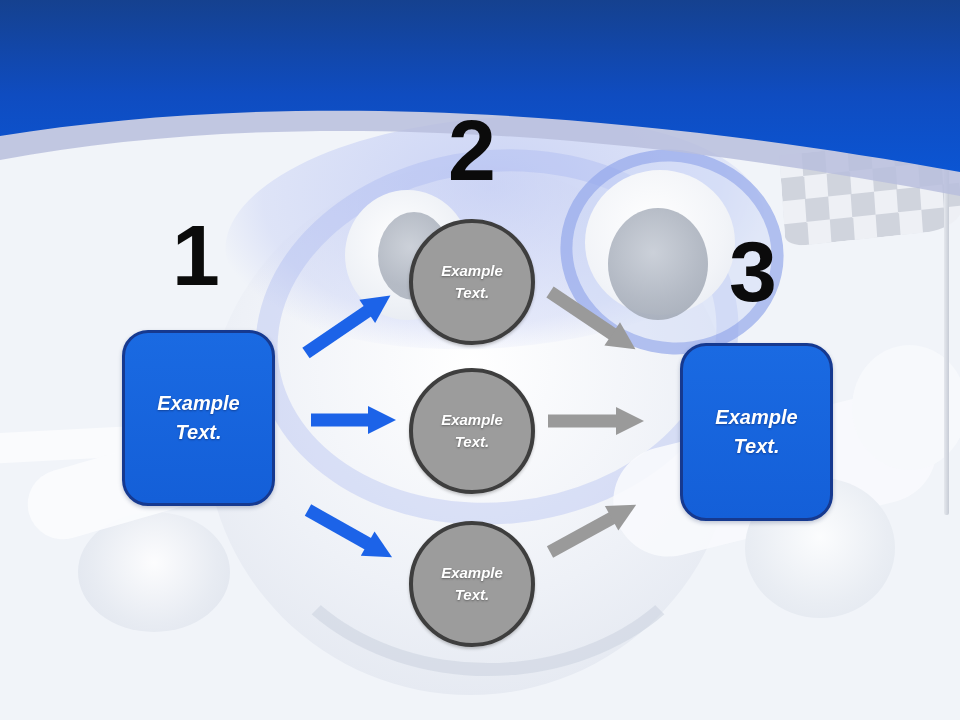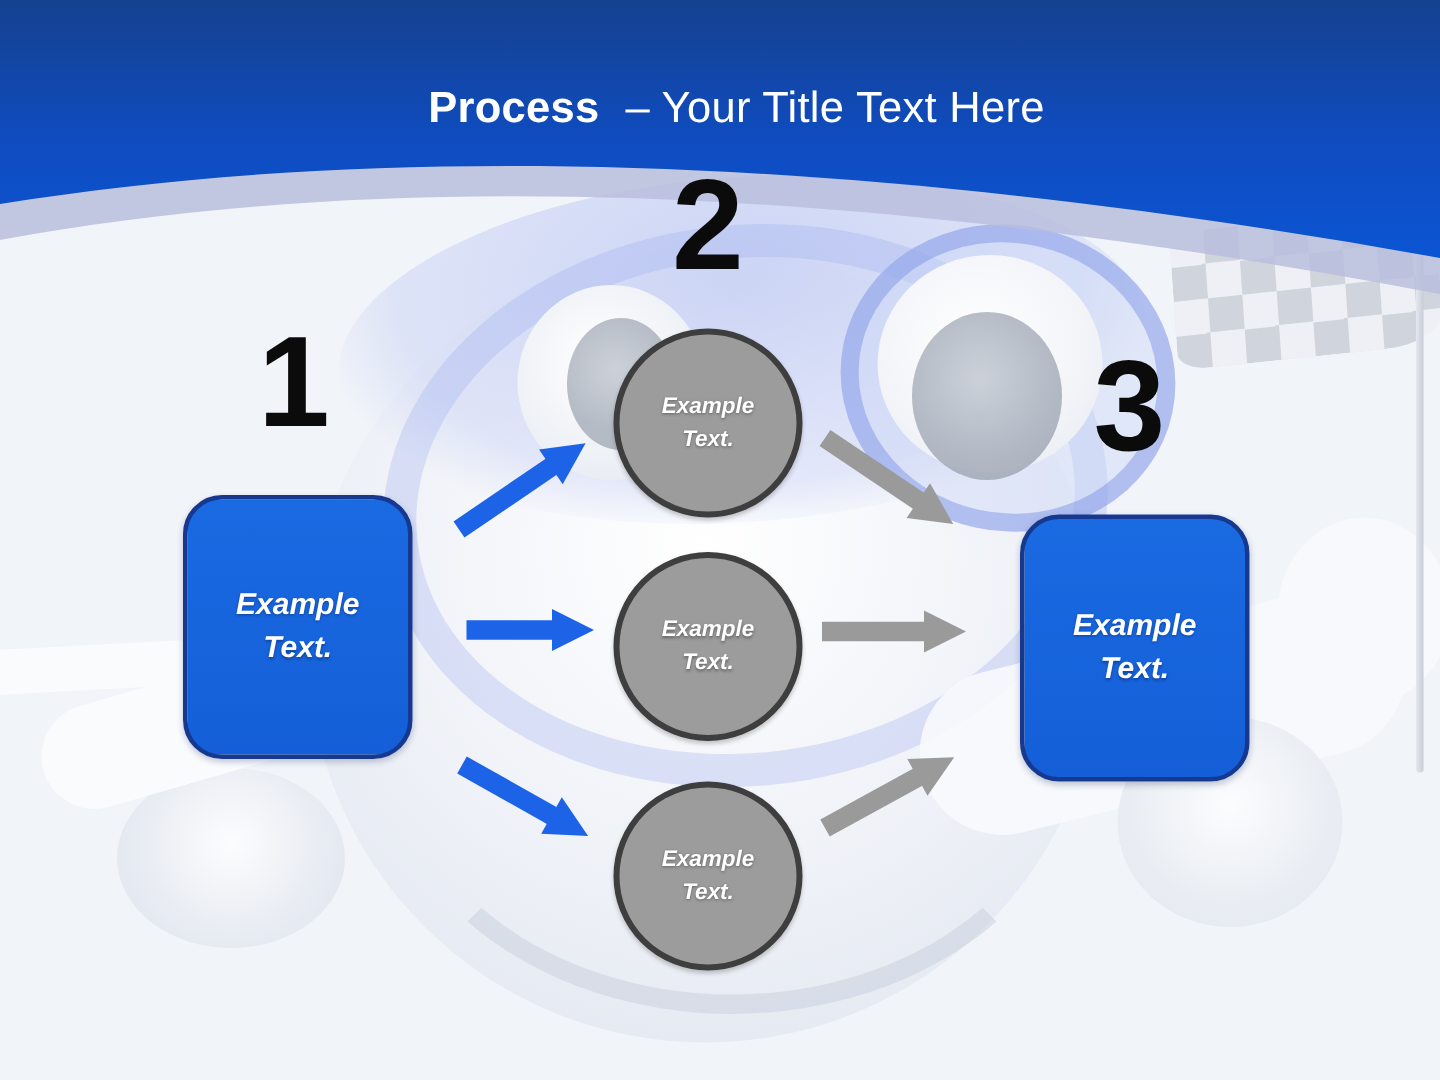--- a/index.html
+++ b/index.html
@@ -110,24 +110,20 @@
       <linearGradient id="hdr" x1="0" y1="0" x2="0" y2="1">
         <stop offset="0" stop-color="#15418f"></stop>
         <stop offset="0.55" stop-color="#0f4cc0"></stop>
         <stop offset="1" stop-color="#0b55d3"></stop>
       </linearGradient>
     </defs>
     <path d="M0,160 C250,114 560,120 960,196 L960,0 L0,0 Z" fill="#b9bedd" opacity="0.85"></path>
     <path d="M0,136 C250,96 560,100 960,172 L960,0 L0,0 Z" fill="url(#hdr)"></path>
   </svg>
 
-  <div class="title">
-    <span class="t-bold">Process</span>
-    <span class="t-rest">– Your Title Text Here</span>
-  </div>
 
   <div class="num num1">1</div>
   <div class="num num2">2</div>
   <div class="num num3">3</div>
 
   <svg class="arrows" viewBox="0 0 960 720">
     <defs>
       <marker id="mblue" markerUnits="userSpaceOnUse" markerWidth="34" markerHeight="34" refX="15" refY="16" orient="auto">
         <path d="M2,2 L30,16 L2,30 Z" fill="#1c63e8"></path>
       </marker>

